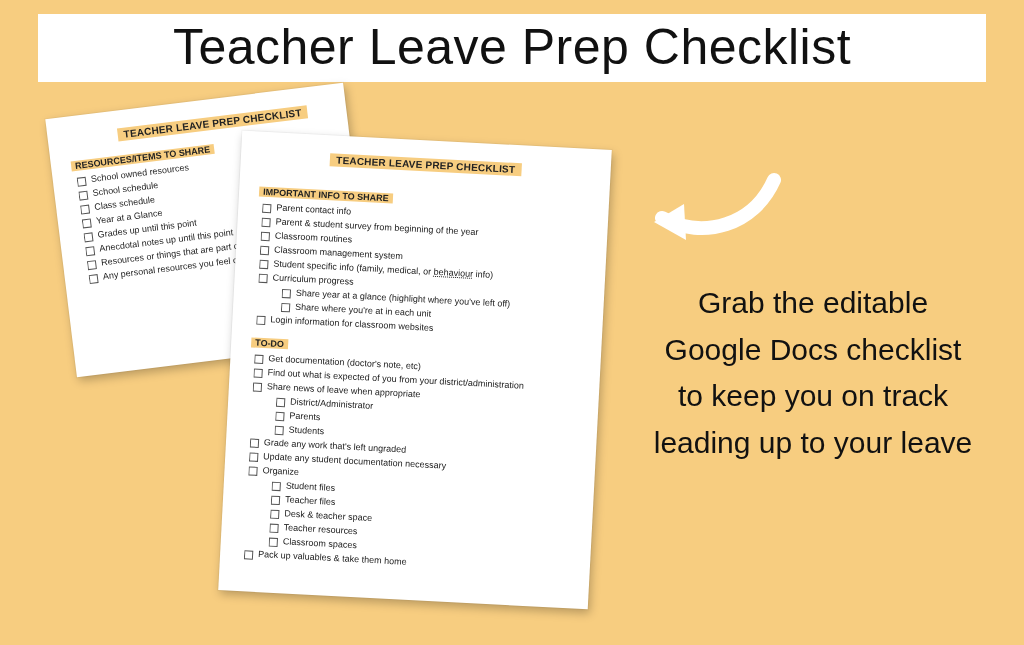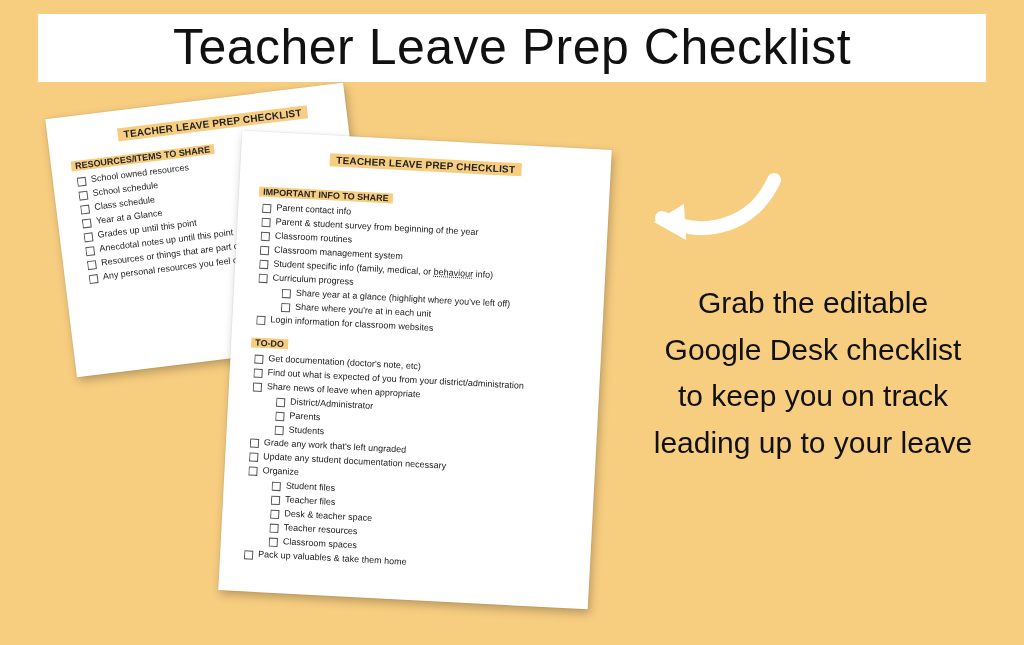--- a/index.html
+++ b/index.html
@@ -121,21 +121,21 @@
 
 <div class="title-band">Teacher Leave Prep Checklist</div>
 
 <div class="arrow">
   <svg viewBox="0 0 140 90" width="140" height="90">
     <path d="M130 20 C 110 65, 60 80, 18 58" stroke="#fff" stroke-width="14" fill="none" stroke-linecap="round"></path>
     <path d="M10 62 L40 44 L42 80 Z" fill="#fff"></path>
   </svg>
 </div>
 
-<div class="cta">Grab the editable Google Desk checklist to keep you on track leading up to your leave</div>
+<div class="cta">Grab the editable Google Docs checklist to keep you on track leading up to your leave</div>
 
 <div class="pages">
 
   <div class="page page-back">
     <div><span class="doc-title">TEACHER LEAVE PREP CHECKLIST</span></div>
     <div><span class="sec">RESOURCES/ITEMS TO SHARE</span></div>
     <ul class="ul">
       <li class="li">School owned resources</li>
       <li class="li">School schedule</li>
       <li class="li">Class schedule</li>

